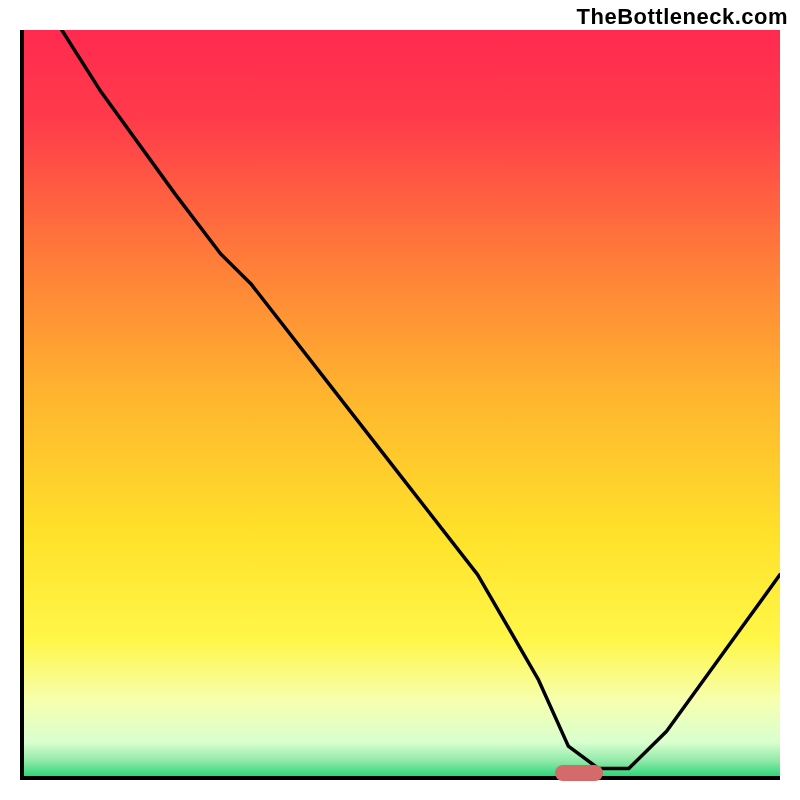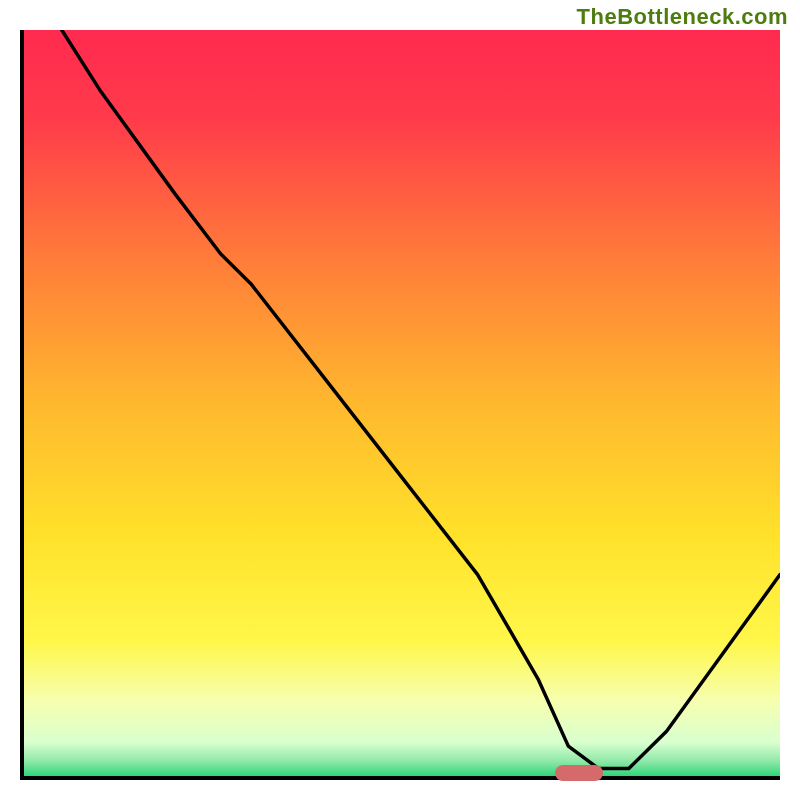--- a/index.html
+++ b/index.html
@@ -3,21 +3,21 @@
 <meta charset="utf-8">
 <style>
   * { margin: 0; padding: 0; box-sizing: border-box; }
   body { width: 800px; height: 800px; background: #fff; position: relative; font-family: Arial, sans-serif; }
   .attribution {
     position: absolute;
     top: 4px;
     right: 12px;
     font-size: 22px;
     font-weight: bold;
-    color: #4d7c0f;
+    color: #000000;
     letter-spacing: 0.5px;
   }
   .plot-area {
     position: absolute;
     left: 20px;
     top: 30px;
     width: 760px;
     height: 750px;
     border-left: 4px solid #000;
     border-bottom: 4px solid #000;

